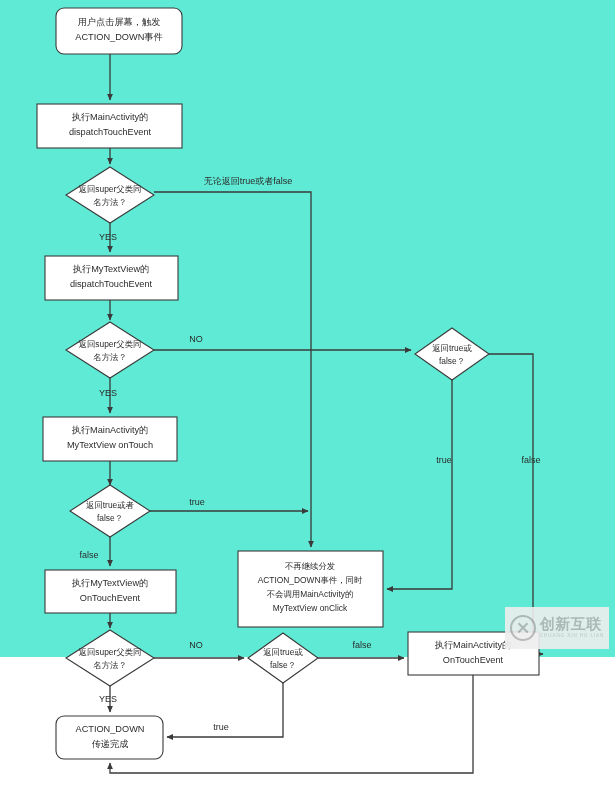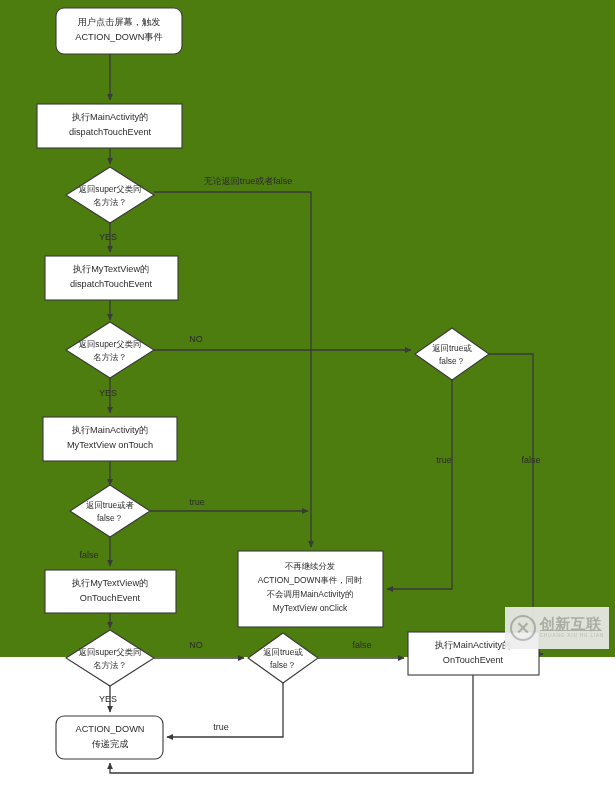--- a/index.html
+++ b/index.html
@@ -11,21 +11,21 @@
   body {
     width: 615px;
     height: 787px;
     overflow: hidden;
     font-family: "Liberation Sans", "DejaVu Sans", sans-serif;
   }
   #chart-root {
     position: relative;
     width: 615px;
     height: 657px;
-    background: #4d7c0f;
+    background: #5eead4;
   }
   svg#flow {
     display: block;
     width: 615px;
     height: 787px;
   }
   .node-shape {
     fill: #ffffff;
     stroke: #3a3a3a;
     stroke-width: 1.1;
@@ -96,21 +96,20 @@
     display: flex;
     flex-direction: column;
     line-height: 1;
   }
   .wm-cn {
     font-family: "DejaVu Sans", sans-serif;
     font-size: 15px;
     font-weight: bold;
     color: #b3b3b3;
     letter-spacing: 0.5px;
-    text-decoration: underline;
   }
   .wm-en {
     font-family: "Liberation Sans", sans-serif;
     font-size: 4.6px;
     color: #c4c4c4;
     letter-spacing: 0.9px;
     margin-top: 2px;
   }
 </style>
 </head>

